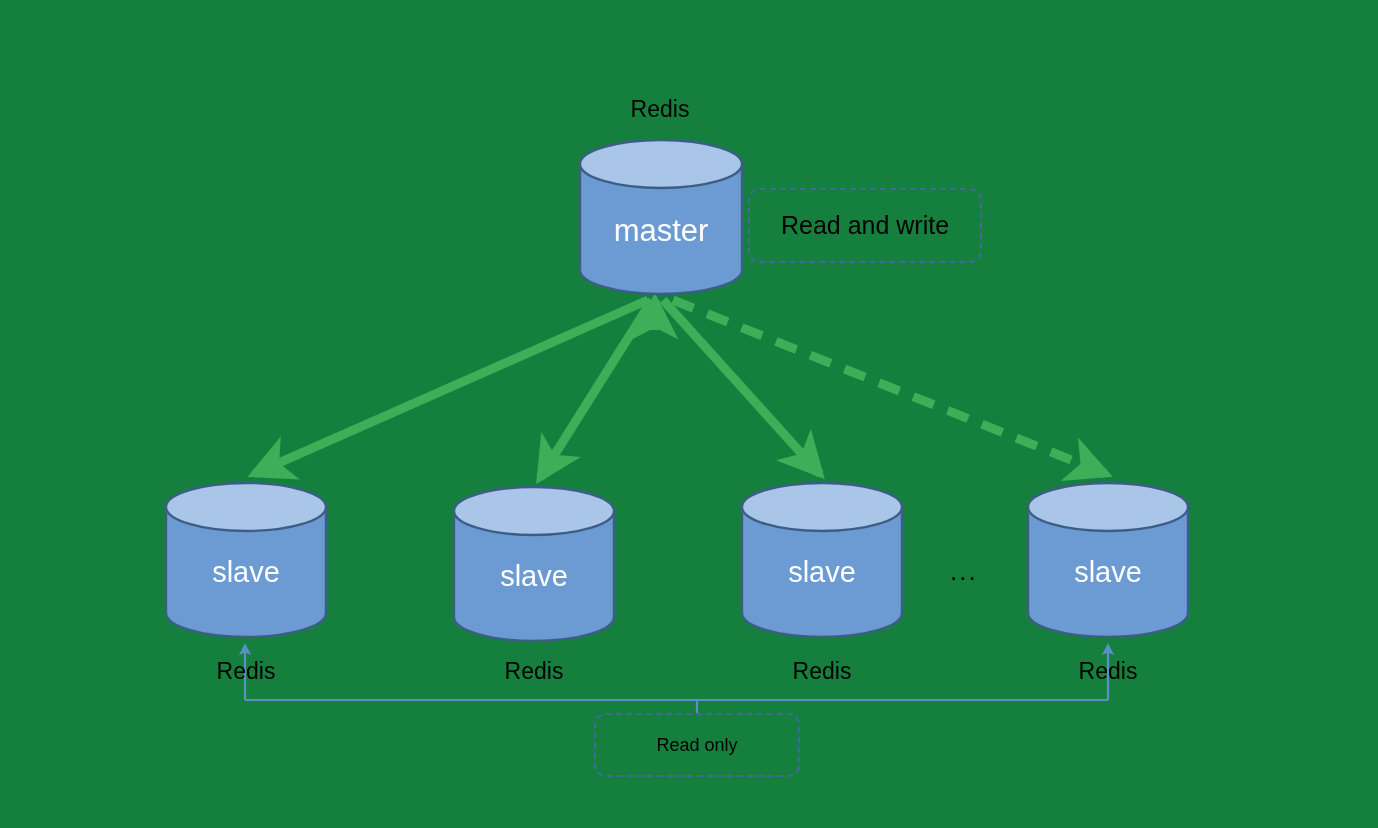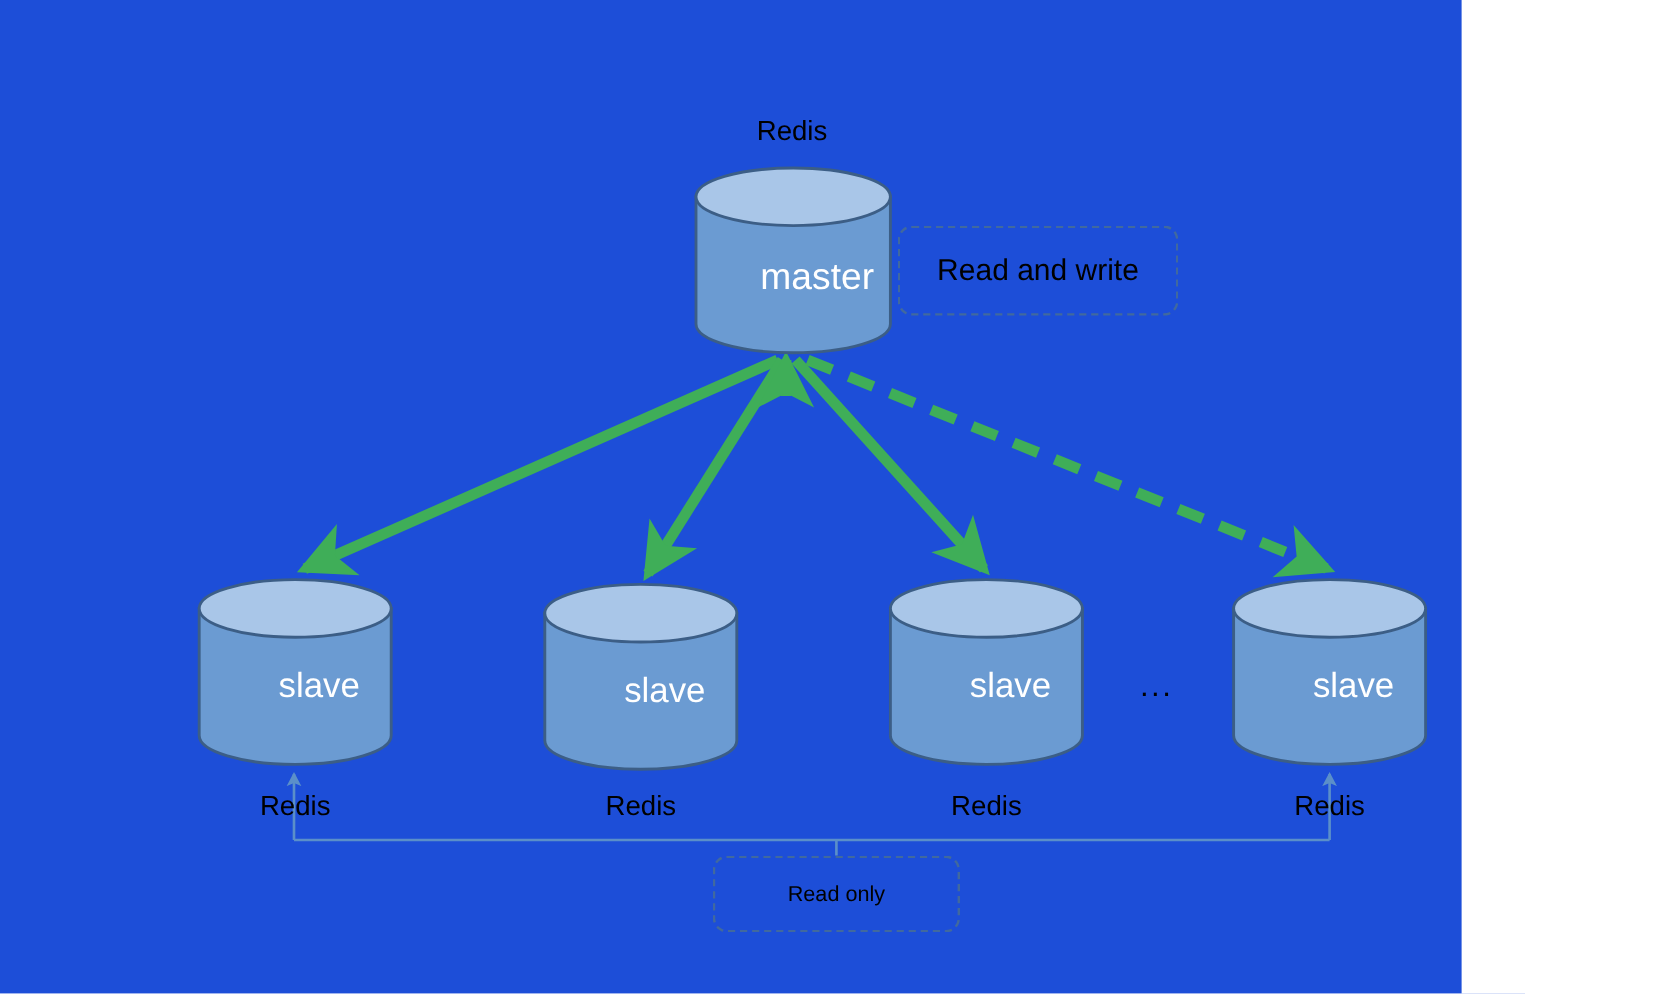--- a/index.html
+++ b/index.html
@@ -7,23 +7,23 @@
     margin: 0;
     padding: 0;
     background: #ffffff;
   }
   body {
     font-family: "Liberation Sans", sans-serif;
     -webkit-font-smoothing: antialiased;
   }
   #canvas {
     position: relative;
-    width: 1218px;
+    width: 1378px;
     height: 828px;
-    background: #1d4ed8;
+    background: #15803d;
     overflow: hidden;
   }
   #edges {
     position: absolute;
     left: 0;
     top: 0;
     width: 1378px;
     height: 828px;
     pointer-events: none;
   }
@@ -41,21 +41,20 @@
   .cyl-label {
     position: absolute;
     left: 0;
     width: 100%;
     text-align: center;
     color: #ffffff;
     font-family: "Liberation Sans", sans-serif;
     line-height: 1;
     white-space: nowrap;
     pointer-events: none;
-    padding-left: 20px;
   }
 
   
   .caption {
     position: absolute;
     color: #000000;
     font-family: "Liberation Sans", sans-serif;
     white-space: nowrap;
     text-align: center;
   }

